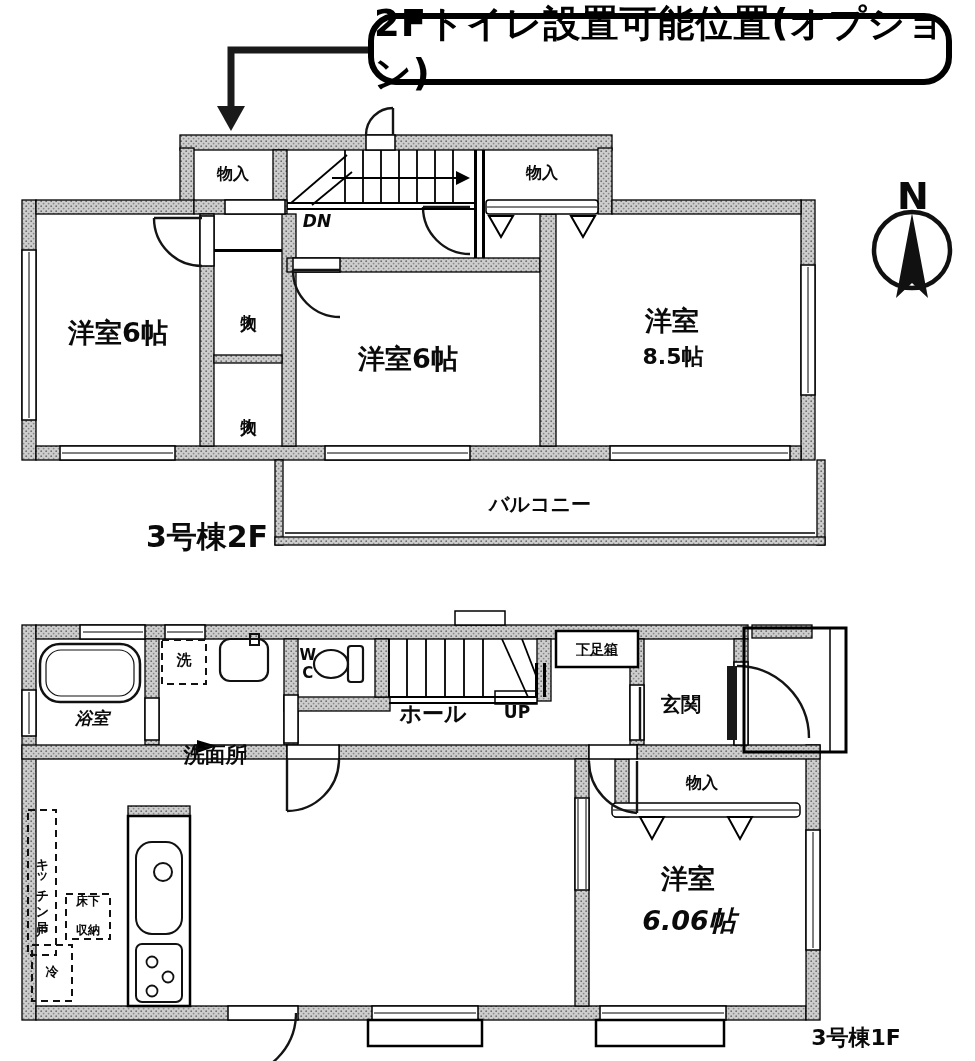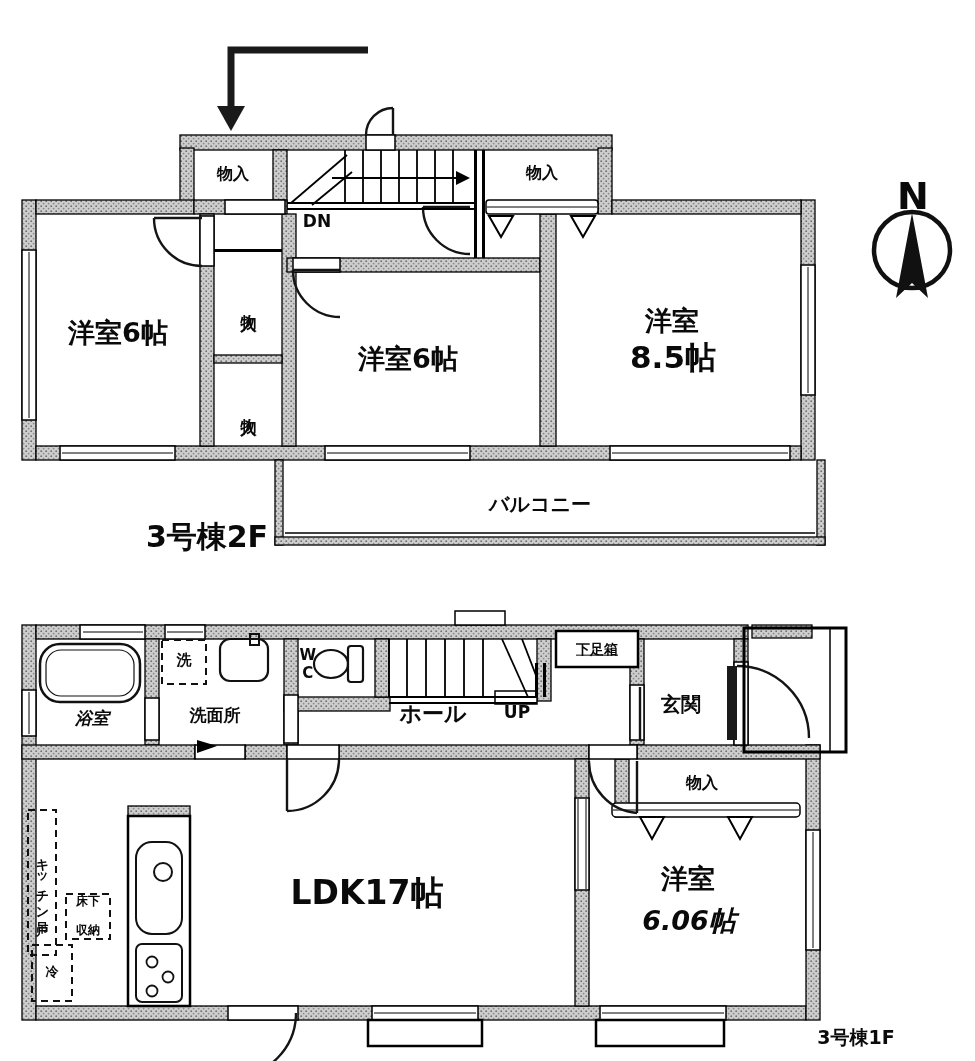--- a/index.html
+++ b/index.html
@@ -235,48 +235,50 @@
     <circle cx="152" cy="991" r="5.5" fill="none" stroke="#111" stroke-width="1.8"></circle>
 
     <rect x="28" y="810" width="28" height="145" fill="none" stroke="#111" stroke-width="2" stroke-dasharray="7,5"></rect>
     <rect x="66" y="894" width="44" height="45" fill="none" stroke="#111" stroke-width="2" stroke-dasharray="7,5"></rect>
     <rect x="32" y="945" width="40" height="56" fill="none" stroke="#111" stroke-width="2" stroke-dasharray="7,5"></rect>
 
     <rect x="368" y="1020" width="114" height="26" fill="#fff" stroke="#000" stroke-width="2.5"></rect>
     <rect x="596" y="1020" width="128" height="26" fill="#fff" stroke="#000" stroke-width="2.5"></rect>
   </svg>
 
+  <div class="callout">
+    <span>2Fトイレ設置可能位置(オプション)</span>
+  </div>
 
   <div class="lbl" style="left:913px;top:197px;font-size:38px;font-weight:700;">N</div>
 
   <div class="lbl" style="left:233px;top:174px;font-size:16px;">物入</div>
   <div class="lbl" style="left:542px;top:173px;font-size:16px;">物入</div>
-  <div class="lbl" style="left:317px;top:222px;font-size:17px;">DN</div>
+  <div class="lbl" style="left:317px;top:222px;font-size:17px;font-style:italic;">DN</div>
   <div class="lbl" style="left:118px;top:333px;font-size:27px;">洋室6帖</div>
   <div class="lbl vtext" style="left:248px;top:303px;font-size:16px;">物入</div>
   <div class="lbl vtext" style="left:248px;top:407px;font-size:16px;">物入</div>
   <div class="lbl" style="left:408px;top:359px;font-size:27px;">洋室6帖</div>
   <div class="lbl" style="left:672px;top:321px;font-size:27px;">洋室</div>
-  <div class="lbl" style="left:673px;top:357px;font-size:31px;">8.5帖</div>
+  <div class="lbl" style="left:673px;top:357px;font-size:22px;">8.5帖</div>
   <div class="lbl" style="left:540px;top:504px;font-size:20px;text-align:right;">バルコニー</div>
   <div class="lbl" style="left:207px;top:537px;font-size:30px;">3号棟2F</div>
 
   <div class="lbl" style="left:92px;top:719px;font-size:17px;font-style:italic;">浴室</div>
-  <div class="lbl" style="left:215px;top:716px;font-size:17px;">洗面所</div>
+  <div class="lbl" style="left:215px;top:755px;font-size:21px;">洗面所</div>
   <div class="lbl" style="left:184px;top:661px;font-size:15px;">洗</div>
   <div class="lbl vtext" style="left:307px;top:664px;font-size:15px;letter-spacing:0;">WC</div>
   <div class="lbl" style="left:433px;top:714px;font-size:22px;">ホール</div>
   <div class="lbl" style="left:517px;top:713px;font-size:17px;">UP</div>
   <div class="lbl" style="left:597px;top:649px;font-size:14px;text-decoration:underline;">下足箱</div>
   <div class="lbl" style="left:681px;top:704px;font-size:20px;">玄関</div>
   <div class="lbl" style="left:702px;top:783px;font-size:16px;">物入</div>
-  <div class="lbl" style="left:367px;top:893px;font-size:33px;">LDK17帖</div>
   <div class="lbl" style="left:688px;top:879px;font-size:27px;">洋室</div>
   <div class="lbl" style="left:689px;top:921px;font-size:27px;font-style:italic;">6.06帖</div>
   <div class="lbl vtext" style="left:42px;top:882px;font-size:13px;letter-spacing:1px;">キッチン吊戸</div>
   <div class="lbl two-line" style="left:88px;top:916px;font-size:12px;">
     <span>床下</span>
     <span>収納</span>
   </div>
   <div class="lbl" style="left:52px;top:972px;font-size:13px;">冷</div>
-  <div class="lbl" style="left:856px;top:1038px;font-size:19px;">3号棟1F</div>
+  <div class="lbl" style="left:856px;top:1038px;font-size:22px;">3号棟1F</div>
 
 </div>
 
 </body></html>

